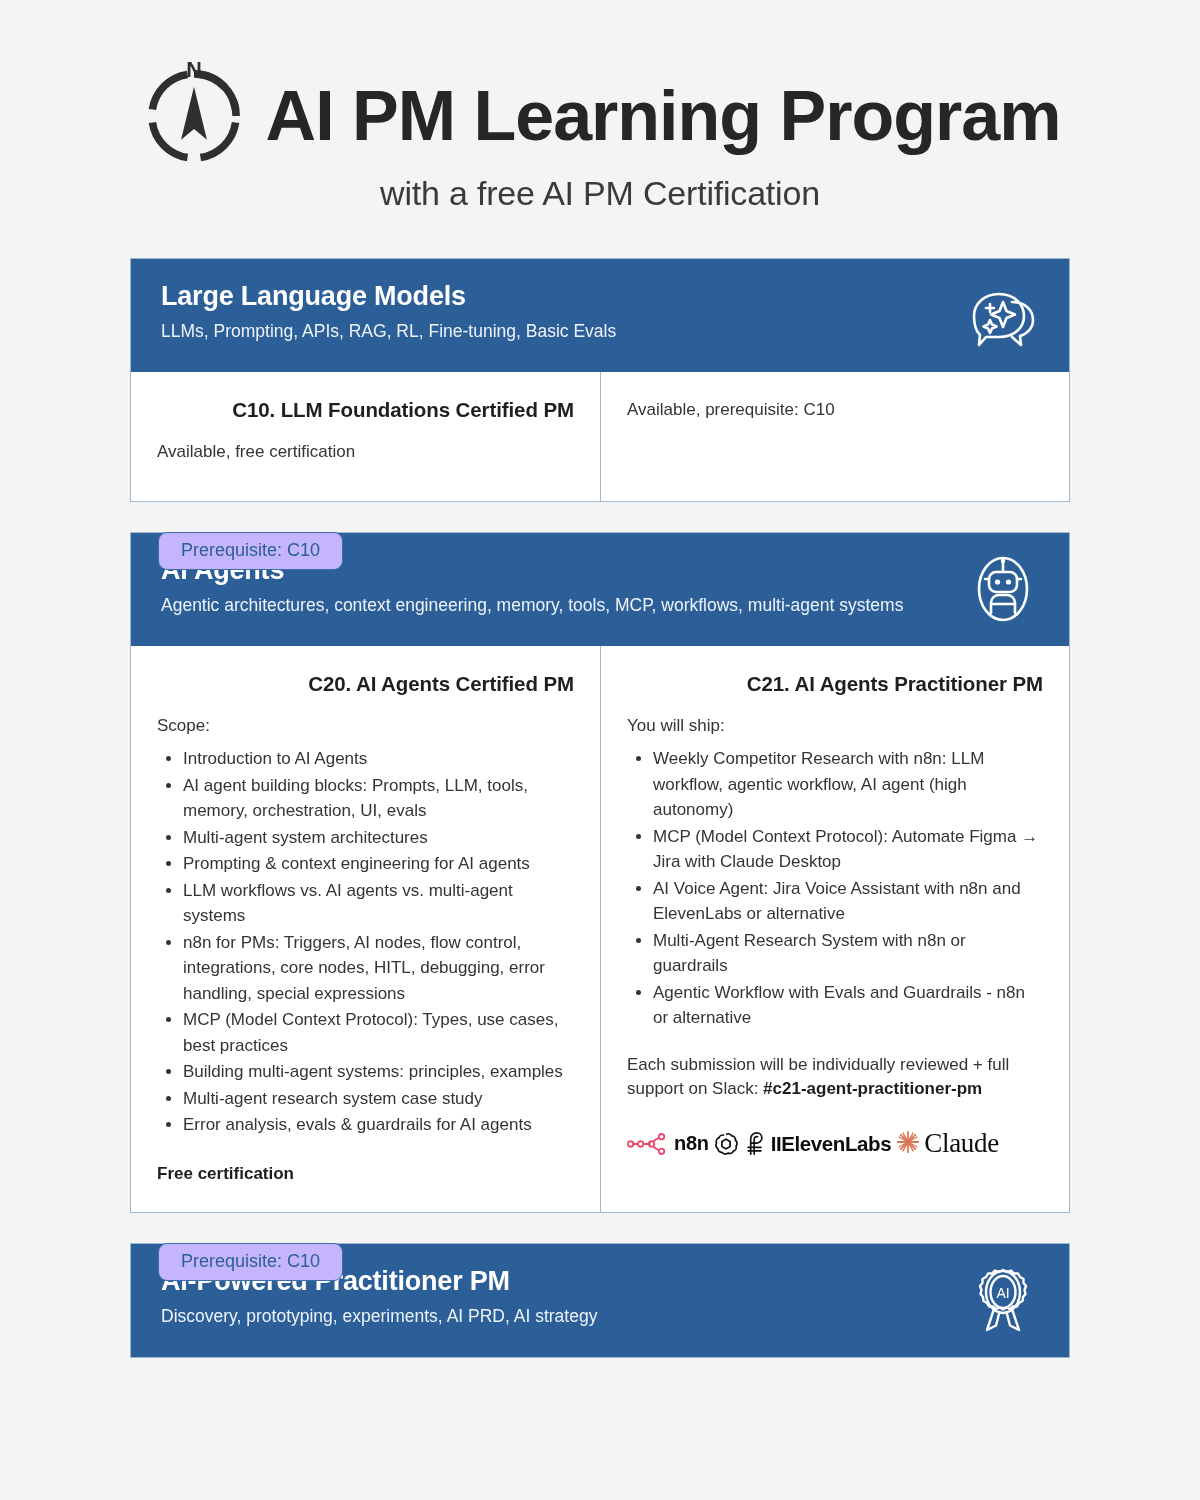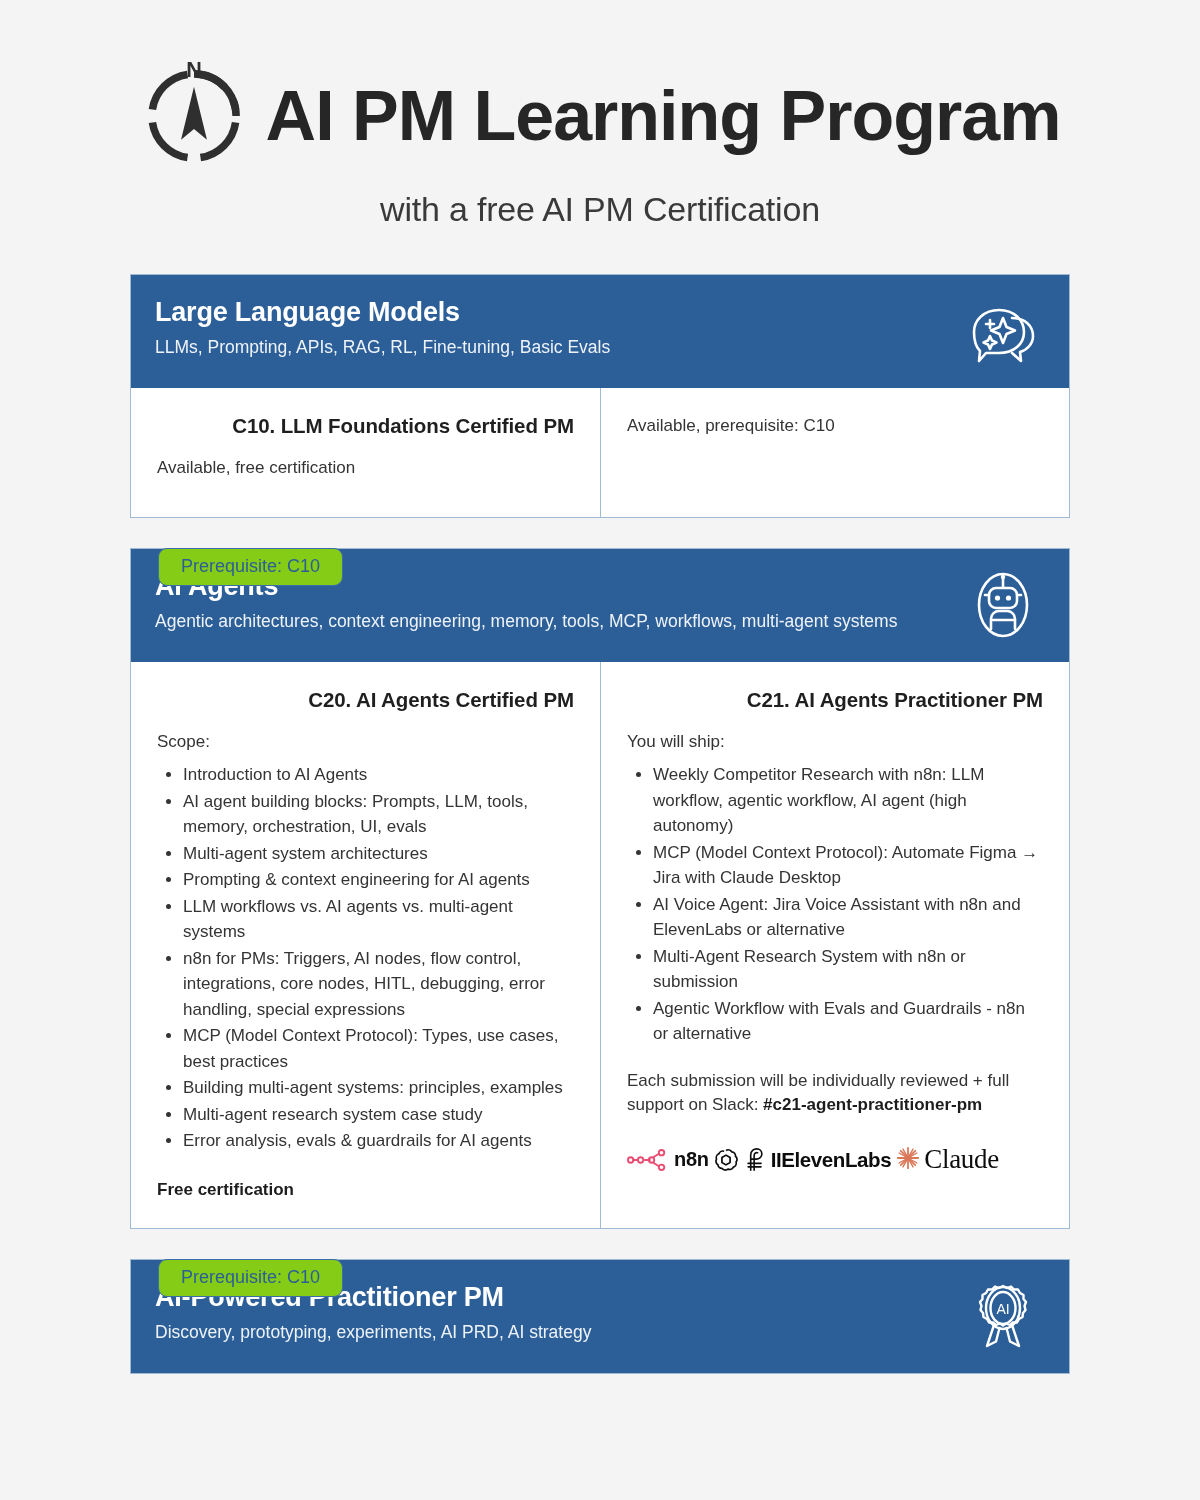--- a/index.html
+++ b/index.html
@@ -39,41 +39,41 @@
   }
   .main-title {
     font-size: 70px;
     font-weight: 700;
     letter-spacing: -1px;
     color: #262626;
     line-height: 1;
     white-space: nowrap;
   }
   .subtitle {
-    margin-top: 20px;
+    margin-top: 4px;
     font-size: 34px;
     font-weight: 400;
     color: #3a3a3a;
     letter-spacing: -0.2px;
   }
 
   
   .cards {
     margin: 45px 130px 0 130px;
   }
 
   .card {
     background: #ffffff;
     border: 1px solid #9fbad5;
     position: relative;
   }
 
   .card-header {
     background: #2c5f98;
-    padding: 22px 30px 20px 24px;
+    padding: 22px 30px 20px 30px;
     position: relative;
     min-height: 113px;
   }
   .card-header h2 {
     color: #ffffff;
     font-size: 27px;
     font-weight: 700;
     letter-spacing: -0.2px;
     line-height: 1.15;
   }
@@ -148,21 +148,21 @@
   
   .pill-wrap {
     margin: 30px 130px 0 130px;
     position: relative;
     height: 0;
   }
   .pill {
     position: absolute;
     left: 28px;
     top: 0;
-    background: #84cc16;
+    background: #c4b5fd;
     border: 1.5px solid #3a6ea8;
     border-radius: 9px;
     padding: 7px 22px 8px 22px;
     font-size: 18px;
     color: #2c5f98;
     font-weight: 400;
     white-space: nowrap;
     z-index: 5;
   }
   .section-gap-1 { margin-top: 26px; }
@@ -325,21 +325,21 @@
           <div class="bold-note">Free certification</div>
         </div>
 
         <div class="col">
           <h3>C21. AI Agents Practitioner PM</h3>
           <p>You will ship:</p>
           <ul>
             <li>Weekly Competitor Research with n8n: LLM workflow, agentic workflow, AI agent (high autonomy)</li>
             <li>MCP (Model Context Protocol): Automate Figma → Jira with Claude Desktop</li>
             <li>AI Voice Agent: Jira Voice Assistant with n8n and ElevenLabs or alternative</li>
-            <li>Multi-Agent Research System with n8n or submission</li>
+            <li>Multi-Agent Research System with n8n or guardrails</li>
             <li>Agentic Workflow with Evals and Guardrails - n8n or alternative</li>
           </ul>
           <div class="note">
             <span>Each submission will be individually reviewed + full support on Slack: </span><b>#c21-agent-practitioner-pm</b>
           </div>
 
           <div class="logo-strip">
             <span class="logo-n8n">
               <svg width="40" height="22" viewBox="0 0 44 24" xmlns="http://www.w3.org/2000/svg">
                 <g stroke="#ea4b71" stroke-width="2" fill="none">

